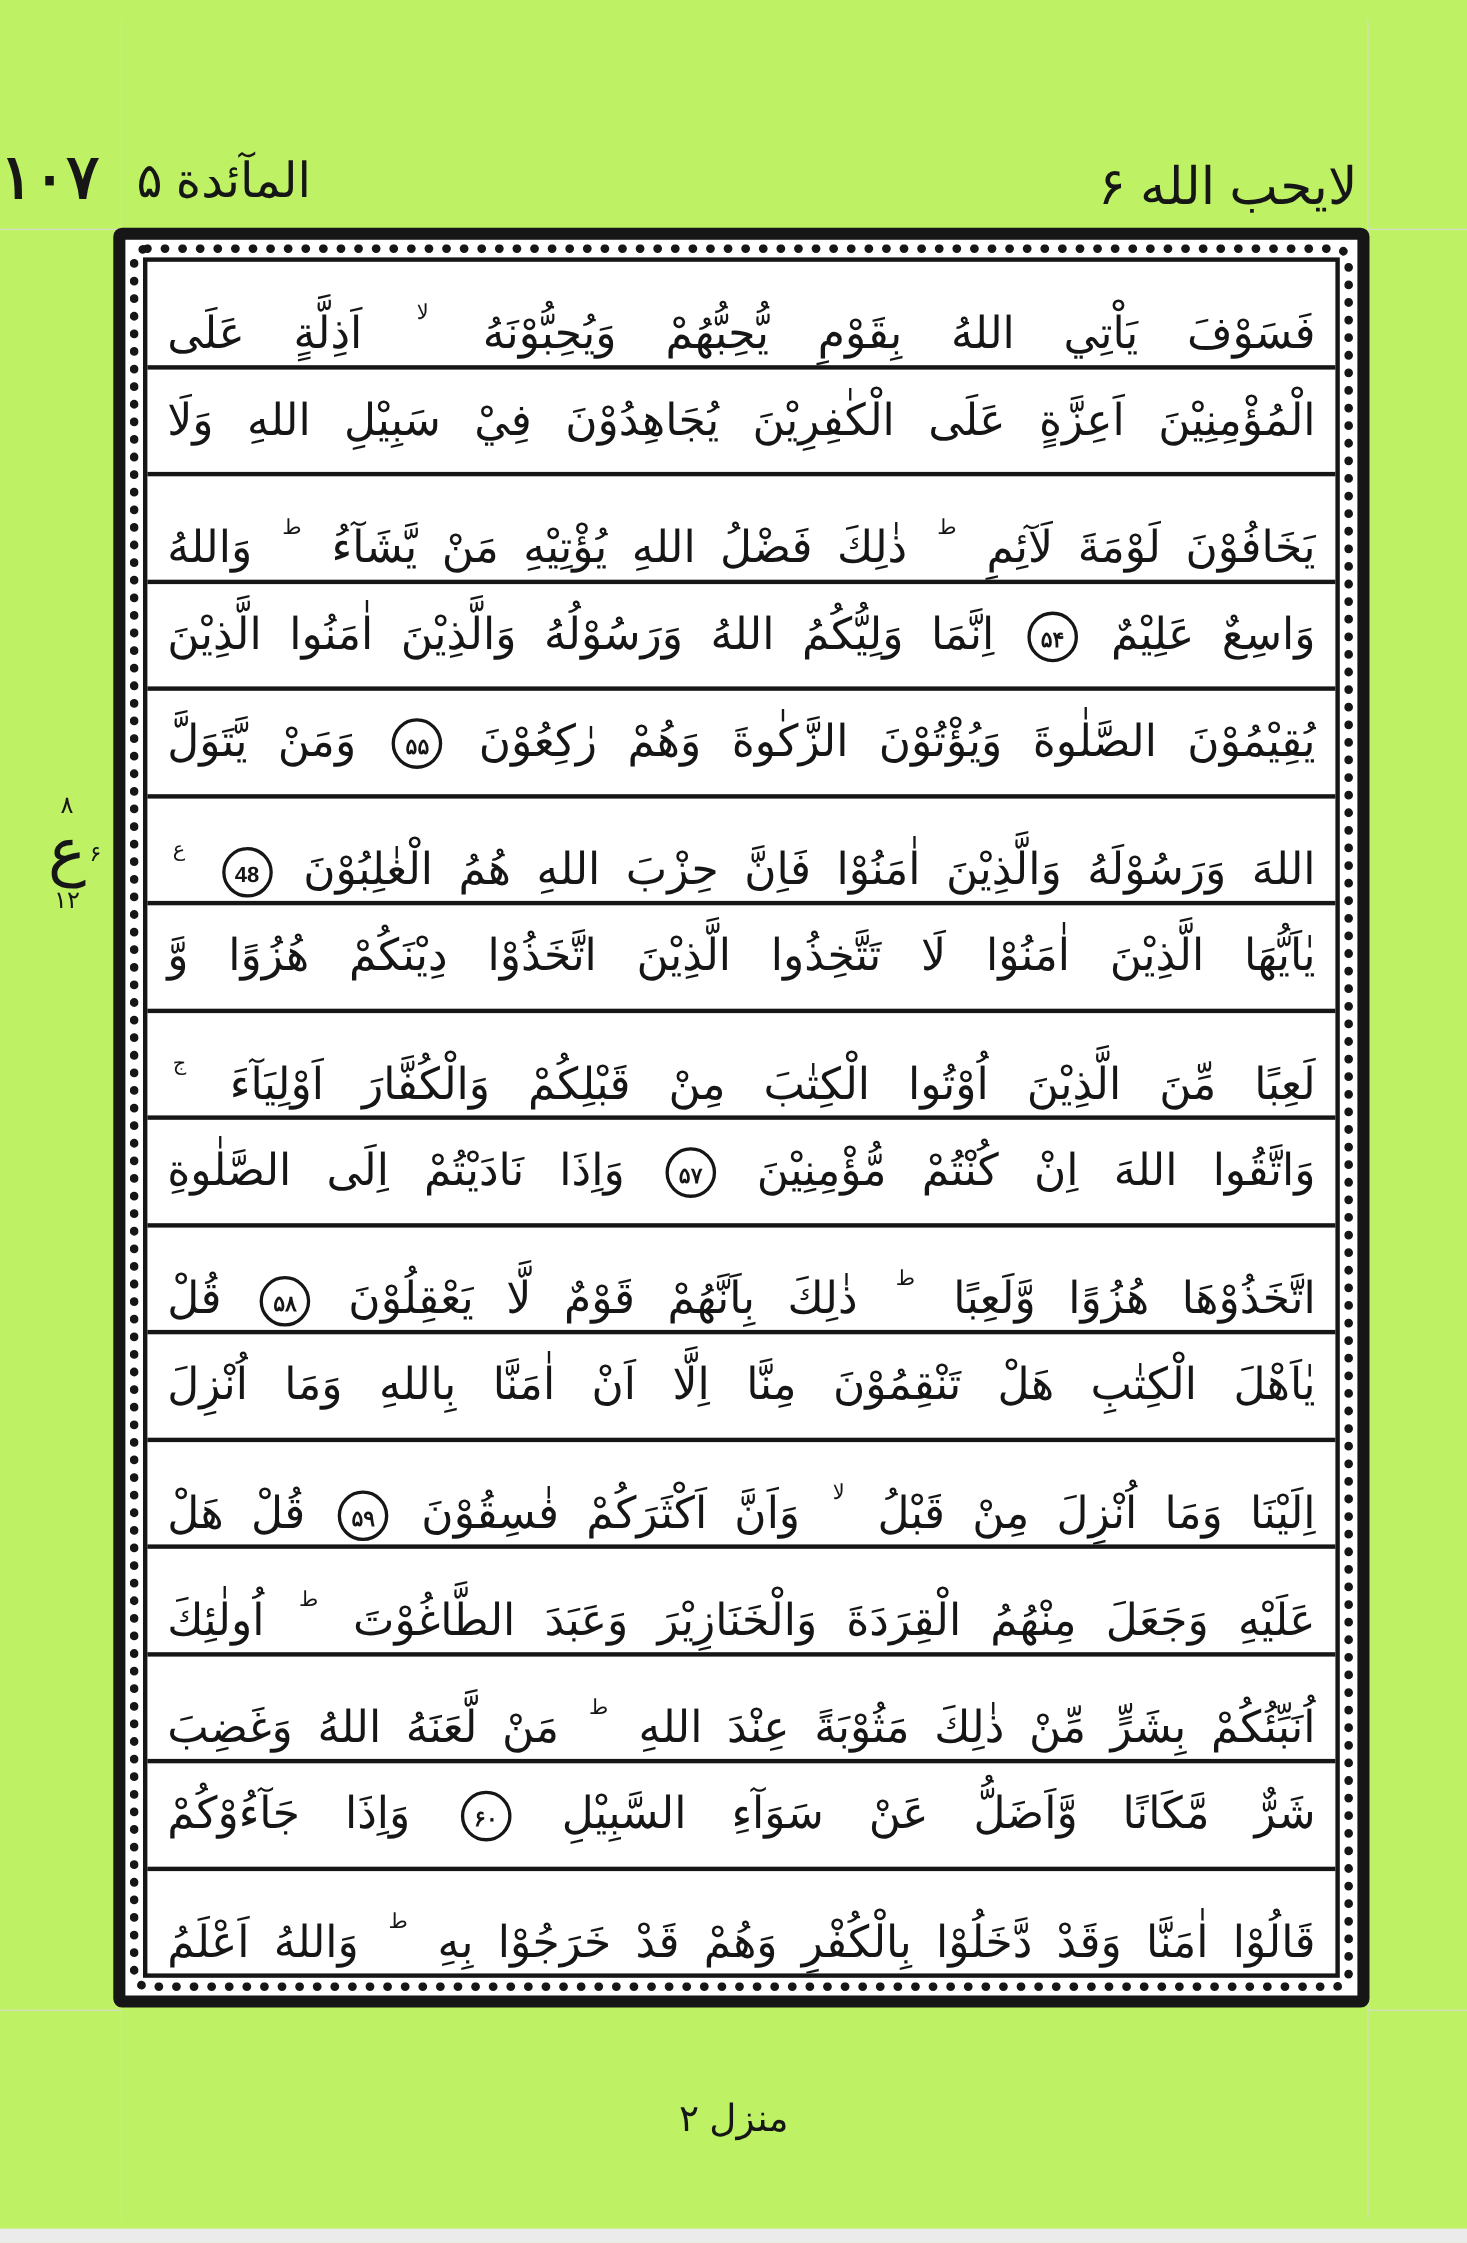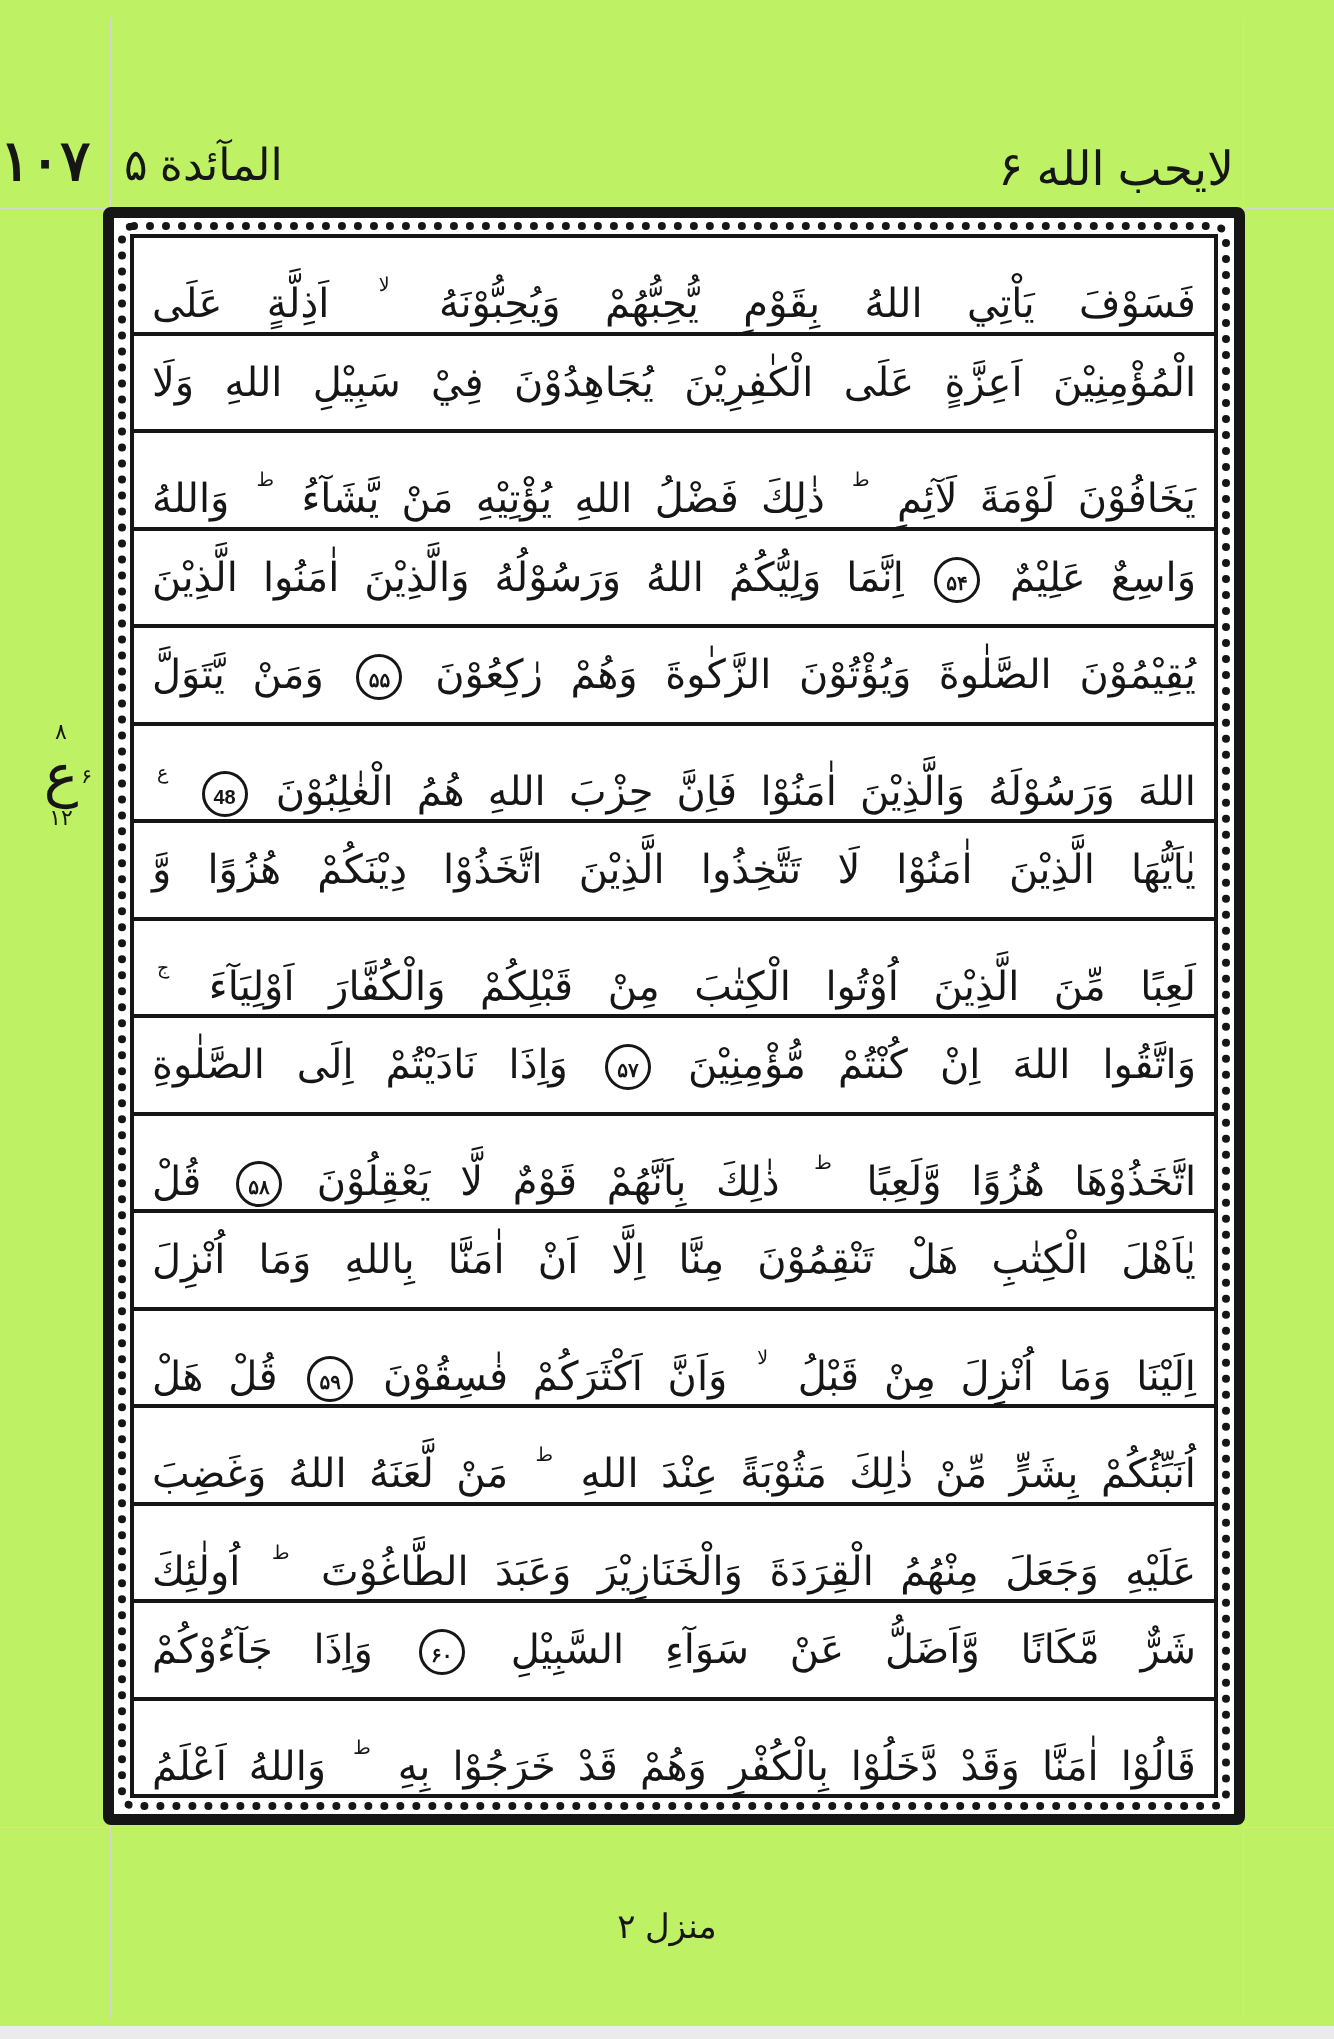--- a/index.html
+++ b/index.html
@@ -75,22 +75,22 @@
           <div class="line"><span class="seg">يَخَافُوْنَ لَوْمَةَ لَآئِمٍ</span> <span class="waqf">ط</span> <span class="seg">ذٰلِكَ فَضْلُ اللهِ يُؤْتِيْهِ مَنْ يَّشَآءُ</span> <span class="waqf">ط</span> <span class="seg">وَاللهُ</span> </div>
           <div class="line"><span class="seg">وَاسِعٌ عَلِيْمٌ</span> <span class="num">۵۴</span> <span class="seg">اِنَّمَا وَلِيُّكُمُ اللهُ وَرَسُوْلُهُ وَالَّذِيْنَ اٰمَنُوا الَّذِيْنَ</span> </div>
           <div class="line"><span class="seg">يُقِيْمُوْنَ الصَّلٰوةَ وَيُؤْتُوْنَ الزَّكٰوةَ وَهُمْ رٰكِعُوْنَ</span> <span class="num">۵۵</span> <span class="seg">وَمَنْ يَّتَوَلَّ</span> </div>
           <div class="line"><span class="seg">اللهَ وَرَسُوْلَهُ وَالَّذِيْنَ اٰمَنُوْا فَاِنَّ حِزْبَ اللهِ هُمُ الْغٰلِبُوْنَ</span> <span class="num">48</span> <span class="waqf">ع</span> </div>
           <div class="line"><span class="seg">يٰاَيُّهَا الَّذِيْنَ اٰمَنُوْا لَا تَتَّخِذُوا الَّذِيْنَ اتَّخَذُوْا دِيْنَكُمْ هُزُوًا وَّ</span> </div>
           <div class="line"><span class="seg">لَعِبًا مِّنَ الَّذِيْنَ اُوْتُوا الْكِتٰبَ مِنْ قَبْلِكُمْ وَالْكُفَّارَ اَوْلِيَآءَ</span> <span class="waqf">ج</span> </div>
           <div class="line"><span class="seg">وَاتَّقُوا اللهَ اِنْ كُنْتُمْ مُّؤْمِنِيْنَ</span> <span class="num">۵۷</span> <span class="seg">وَاِذَا نَادَيْتُمْ اِلَى الصَّلٰوةِ</span> </div>
           <div class="line"><span class="seg">اتَّخَذُوْهَا هُزُوًا وَّلَعِبًا</span> <span class="waqf">ط</span> <span class="seg">ذٰلِكَ بِاَنَّهُمْ قَوْمٌ لَّا يَعْقِلُوْنَ</span> <span class="num">۵۸</span> <span class="seg">قُلْ</span> </div>
           <div class="line"><span class="seg">يٰاَهْلَ الْكِتٰبِ هَلْ تَنْقِمُوْنَ مِنَّا اِلَّا اَنْ اٰمَنَّا بِاللهِ وَمَا اُنْزِلَ</span> </div>
           <div class="line"><span class="seg">اِلَيْنَا وَمَا اُنْزِلَ مِنْ قَبْلُ</span> <span class="waqf">لا</span> <span class="seg">وَاَنَّ اَكْثَرَكُمْ فٰسِقُوْنَ</span> <span class="num">۵۹</span> <span class="seg">قُلْ هَلْ</span> </div>
+          <div class="line"><span class="seg">عَلَيْهِ وَجَعَلَ مِنْهُمُ الْقِرَدَةَ وَالْخَنَازِيْرَ وَعَبَدَ الطَّاغُوْتَ</span> <span class="waqf">ط</span> <span class="seg">اُولٰئِكَ</span> </div>
           <div class="line"><span class="seg">اُنَبِّئُكُمْ بِشَرٍّ مِّنْ ذٰلِكَ مَثُوْبَةً عِنْدَ اللهِ</span> <span class="waqf">ط</span> <span class="seg">مَنْ لَّعَنَهُ اللهُ وَغَضِبَ</span> </div>
-          <div class="line"><span class="seg">عَلَيْهِ وَجَعَلَ مِنْهُمُ الْقِرَدَةَ وَالْخَنَازِيْرَ وَعَبَدَ الطَّاغُوْتَ</span> <span class="waqf">ط</span> <span class="seg">اُولٰئِكَ</span> </div>
           <div class="line"><span class="seg">شَرٌّ مَّكَانًا وَّاَضَلُّ عَنْ سَوَآءِ السَّبِيْلِ</span> <span class="num">۶۰</span> <span class="seg">وَاِذَا جَآءُوْكُمْ</span> </div>
           <div class="line"><span class="seg">قَالُوْا اٰمَنَّا وَقَدْ دَّخَلُوْا بِالْكُفْرِ وَهُمْ قَدْ خَرَجُوْا بِهِ</span> <span class="waqf">ط</span> <span class="seg">وَاللهُ اَعْلَمُ</span> </div>
         </div>
     </div>
   </div>
 
   <div class="manzil">منزل ۲</div>
   <div class="bottom-strip"></div>
 
 </div>

